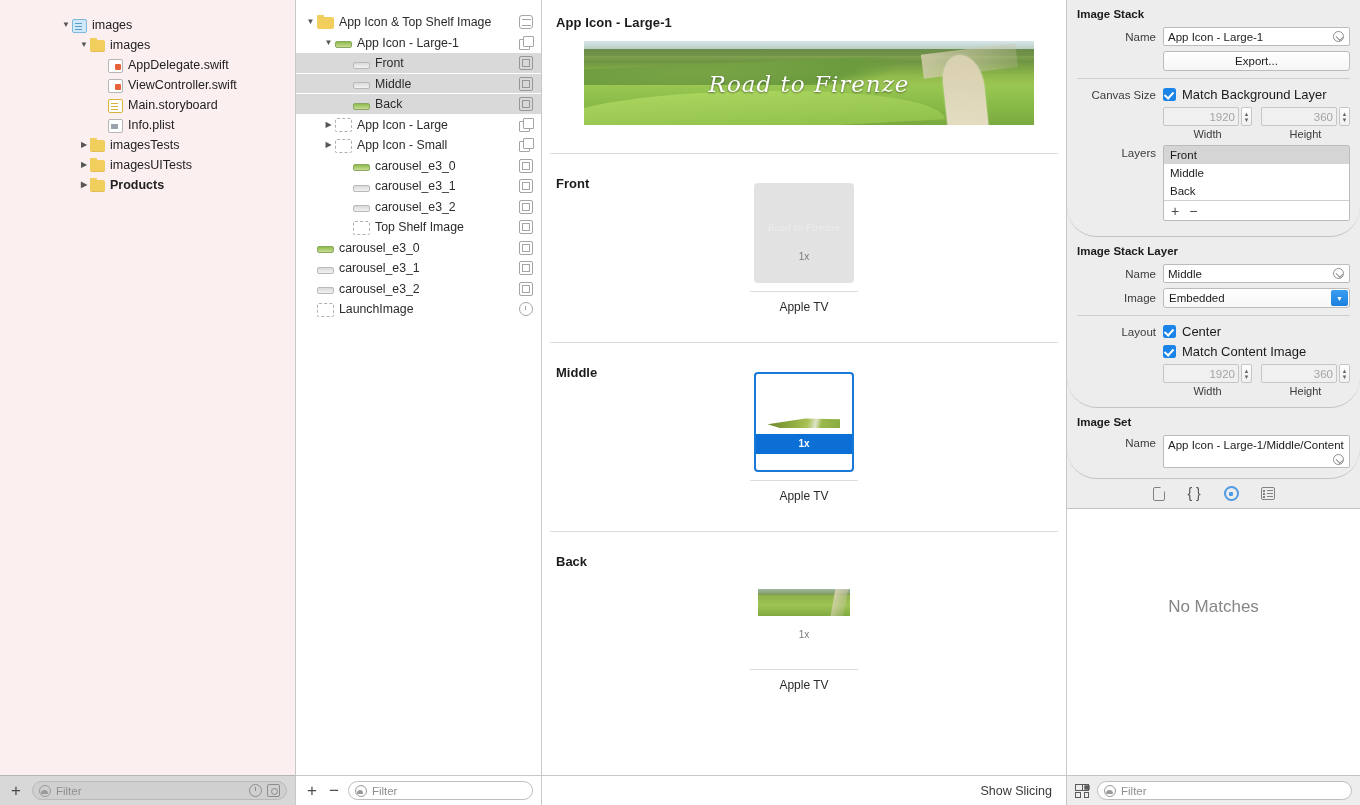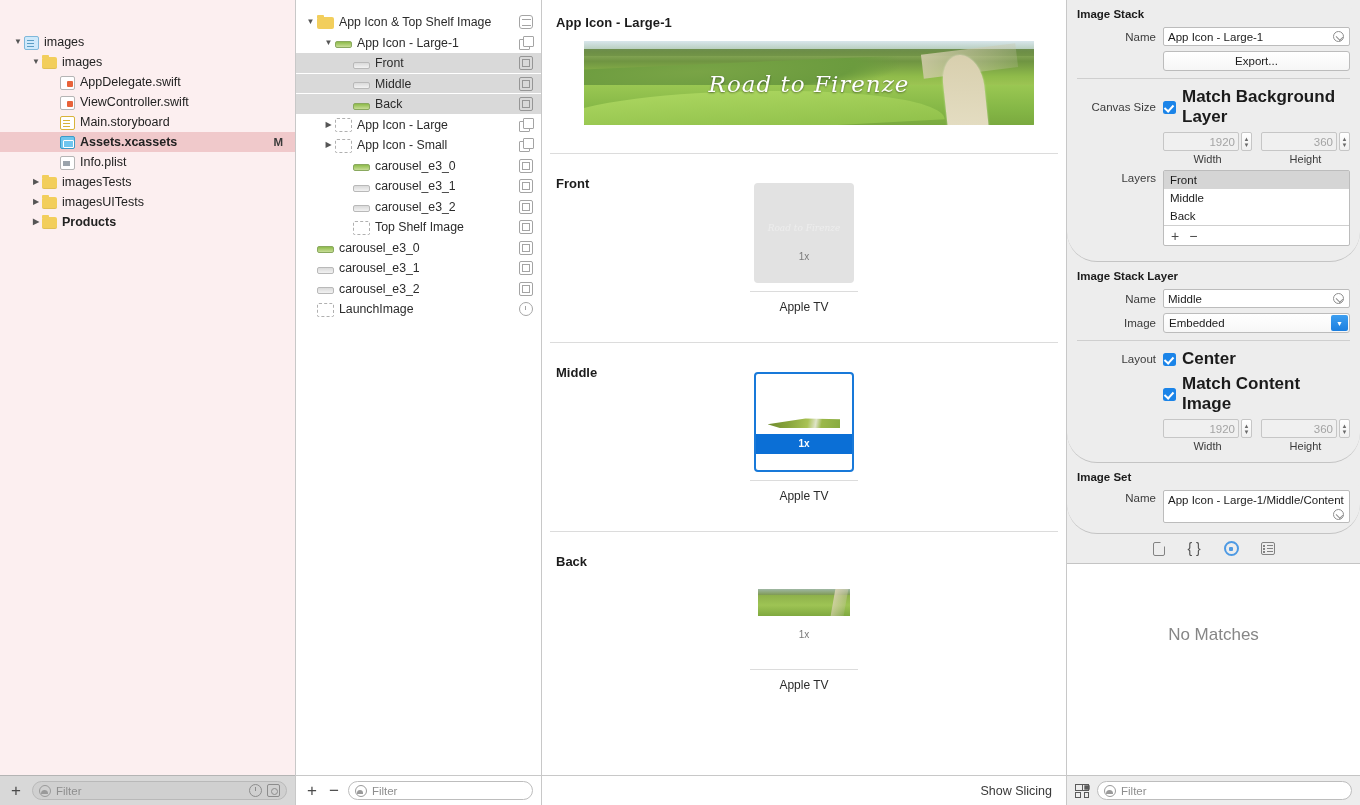--- a/index.html
+++ b/index.html
@@ -16,21 +16,21 @@
   .app { display: flex; width: 1360px; height: 805px; }
 
   
   .navigator {
     width: 296px; height: 805px;
     background: #fceff0;
     border-right: 1px solid #c8c8c8;
     display: flex; flex-direction: column;
     position: relative;
   }
-  .nav-tree { flex: 1; overflow: hidden; padding-top: 32px; }
+  .nav-tree { flex: 1; overflow: hidden; padding-top: 15px; margin-left: 48px; }
   .nav-row {
     height: 20px; display: flex; align-items: center;
     position: relative; padding-right: 8px;
     font-size: 12.5px; color: #222;
   }
   .nav-row.selected { background: #f0c9cb; font-weight: bold; }
   .disc {
     width: 12px; min-width: 12px; text-align: center;
     font-size: 8px; color: #555; line-height: 1;
   }
@@ -302,21 +302,21 @@
   }
   .cb {
     width:13px; height:13px; min-width:13px; border-radius:2.5px;
     background:#1b84e8; position:relative; margin-right:6px;
   }
   .cb::after {
     content:""; position:absolute; left:3.3px; top:2px; width:4px; height:7px;
     border-right:2px solid #fff; border-bottom:2px solid #fff;
     transform: rotate(42deg);
   }
-  .cbtext { font-size:17px; color:#1b1b1b;font-weight:bold; }
+  .cbtext { font-size:13px; color:#1b1b1b; }
   .stepperpair { display:flex; gap:9px; }
   .stepcell { flex:1; }
   .stepfield {
     display:flex; align-items:center; height:19px;
     background:#f0f0f0; border:1px solid #c6c6c6; border-radius:2px;
     padding: 0 3px; justify-content:flex-end;
     font-size:11.5px; color:#a4a4a4;
   }
   .stepwrap { display:flex; align-items:center; gap:2px; }
   .stepwrap .stepfield { flex:1; }
@@ -408,26 +408,20 @@
         </div>
         <div class="nav-row" style="padding-left: 48px;">
           <span class="disc none"></span>
           <span class="ic ic-swift"></span>
           <span class="nav-label">ViewController.swift</span>
         </div>
         <div class="nav-row" style="padding-left: 48px;">
           <span class="disc none"></span>
           <span class="ic ic-story"></span>
           <span class="nav-label">Main.storyboard</span>
-        </div>
-        <div class="nav-row selected" style="padding-left: 48px;">
-          <span class="disc none"></span>
-          <span class="ic ic-assets"></span>
-          <span class="nav-label">Assets.xcassets</span>
-          <span class="nav-status">M</span>
         </div>
         <div class="nav-row" style="padding-left: 48px;">
           <span class="disc none"></span>
           <span class="ic ic-plist"></span>
           <span class="nav-label">Info.plist</span>
         </div>
         <div class="nav-row" style="padding-left: 30px;">
           <span class="disc closed"></span>
           <span class="ic ic-folder"></span>
           <span class="nav-label">imagesTests</span>

